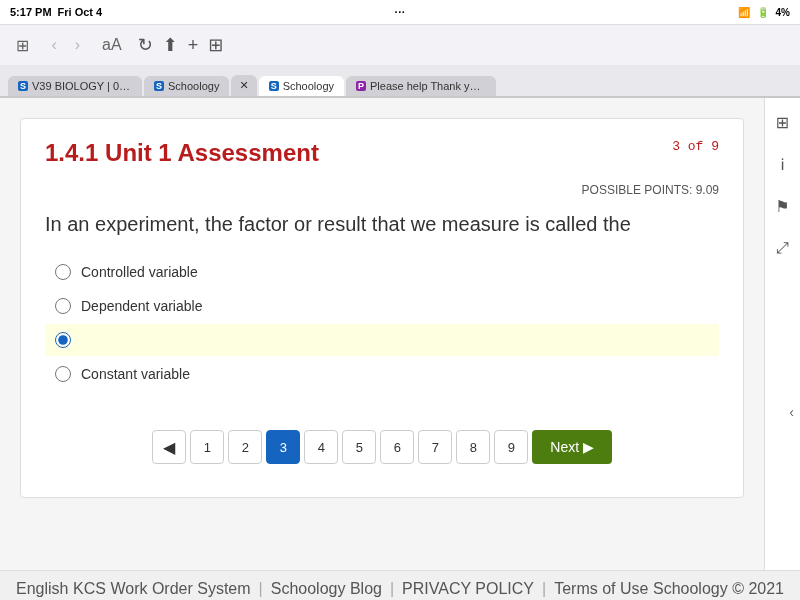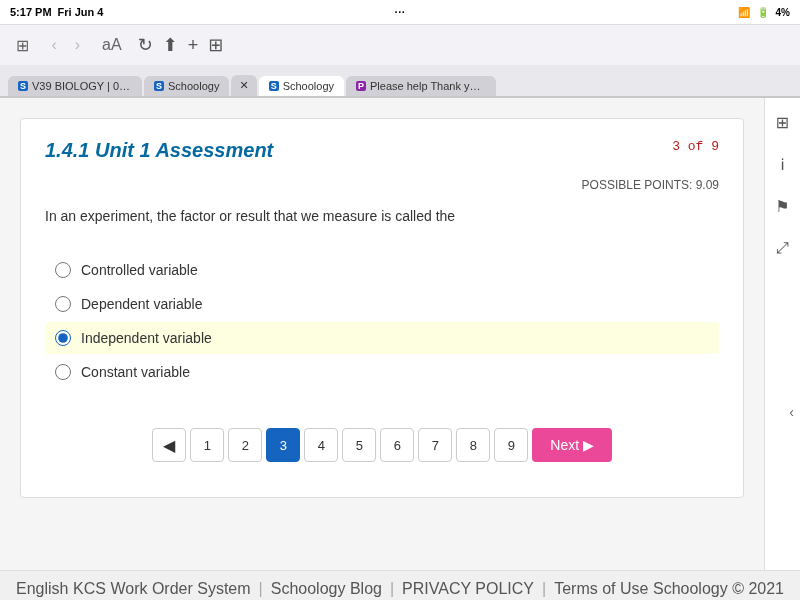--- a/index.html
+++ b/index.html
@@ -106,41 +106,40 @@
       min-height: 380px;
       position: relative;
     }
     .quiz-header {
       display: flex;
       justify-content: space-between;
       align-items: flex-start;
       margin-bottom: 16px;
     }
     .quiz-title {
-      font-size: 20px;
+      font-size: 24px;
       font-weight: 600;
-      color: #0369a1;
-      font-style: italic;
+      color: #b91c1c;
     }
     .quiz-progress {
       font-size: 13px;
       color: #b91c1c;
       white-space: nowrap;
       font-family: Liberation Mono, monospace;
     }
     .possible-points {
       text-align: right;
       font-size: 12px;
       color: #555;
       margin-bottom: 16px;
     }
     .question-text {
-      font-size: 14px;
-      color: #333;
-      margin-bottom: 30px;
+      font-size: 20px;
+      color: #333;
+      margin-bottom: 20px;
     }
     .options-list { list-style: none; }
     .option-item {
       display: flex;
       align-items: center;
       padding: 8px 10px;
       margin-bottom: 2px;
       border-radius: 3px;
       font-size: 14px;
       color: #333;
@@ -177,21 +176,21 @@
       justify-content: center;
       color: #333;
     }
     .page-btn.active {
       background: #1565c0;
       color: white;
       border-color: #1565c0;
     }
     .page-btn.prev-btn { font-size: 16px; }
     .next-btn-large {
-      background: #ec4899;
+      background: #4d7c0f;
       color: white;
       border: none;
       border-radius: 4px;
       padding: 0 18px;
       height: 34px;
       font-size: 14px;
       cursor: pointer;
       display: flex;
       align-items: center;
       gap: 6px;
@@ -244,21 +243,21 @@
     .footer-center { display: flex; gap: 8px; align-items: center; }
     .footer-right {}
     .footer-sep { color: #aaa; }
   </style>
 </head>
 <body>
 
 <div class="status-bar">
   <div class="status-left">
     <span>5:17 PM</span>
-    <span>Fri Jun 4</span>
+    <span>Fri Oct 4</span>
   </div>
   <div style="position:absolute;left:50%;transform:translateX(-50%);">
     <span>···</span>
   </div>
   <div class="status-right">
     <span>📶</span>
     <span>🔋</span>
     <span>4%</span>
   </div>
 </div>
@@ -317,21 +316,20 @@
         <li class="option-item">
           <input type="radio" name="question" style="">
           <span>Controlled variable</span>
         </li>
         <li class="option-item">
           <input type="radio" name="question" style="">
           <span>Dependent variable</span>
         </li>
         <li class="option-item selected">
           <input type="radio" name="question" checked="" style="">
-          <span>Independent variable</span>
         </li>
         <li class="option-item">
           <input type="radio" name="question" style="">
           <span>Constant variable</span>
         </li>
       </ul>
 
       <div class="pagination-bar">
         <button class="page-btn prev-btn">◀</button>
         <button class="page-btn">1</button>

